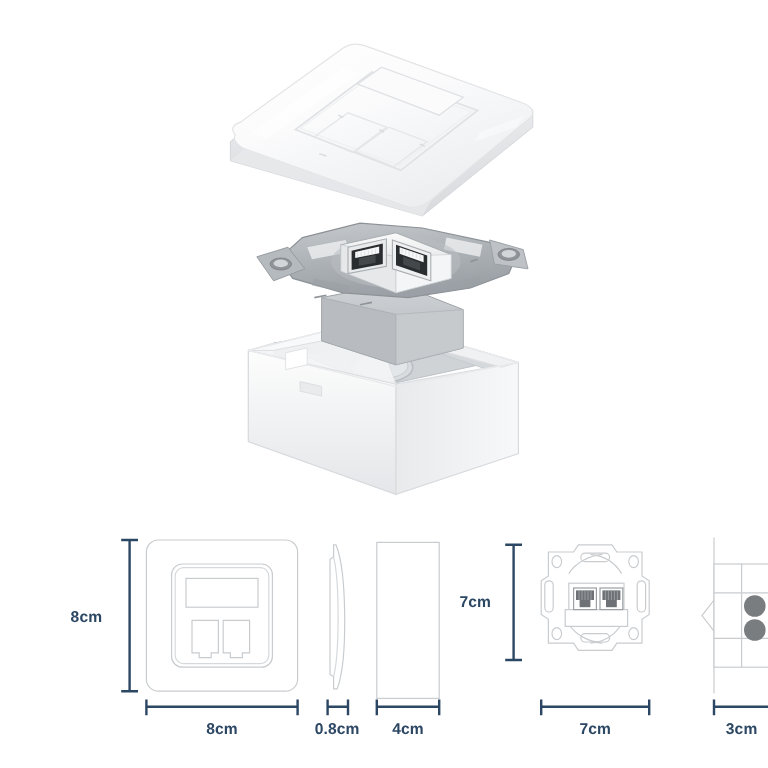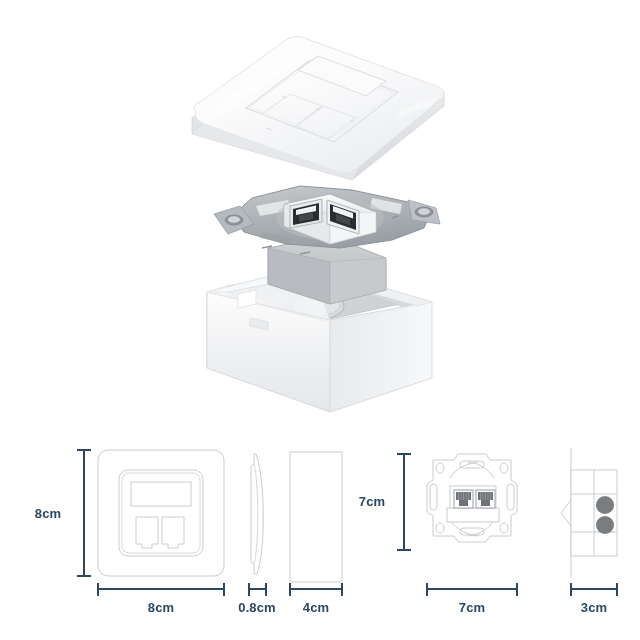--- a/index.html
+++ b/index.html
@@ -21,22 +21,22 @@
   #photo-area {
     position: absolute;
     left: 0; top: 0;
     width: 640px; height: 432px;
   }
   #photo-area svg { display: block; }
 
   
   #dim-area {
     position: absolute;
-    left: 16px; top: 432px;
-    width: 528px; height: 208px;
+    left: 0; top: 432px;
+    width: 528px; height: 208px; padding-left: 40px;
   }
   #dim-area svg { display: block; }
 
   .dim-label {
     font-family: "Liberation Sans", sans-serif;
     font-size: 13px;
     font-weight: bold;
     fill: #2c4763;
     letter-spacing: 0.1px;
   }

